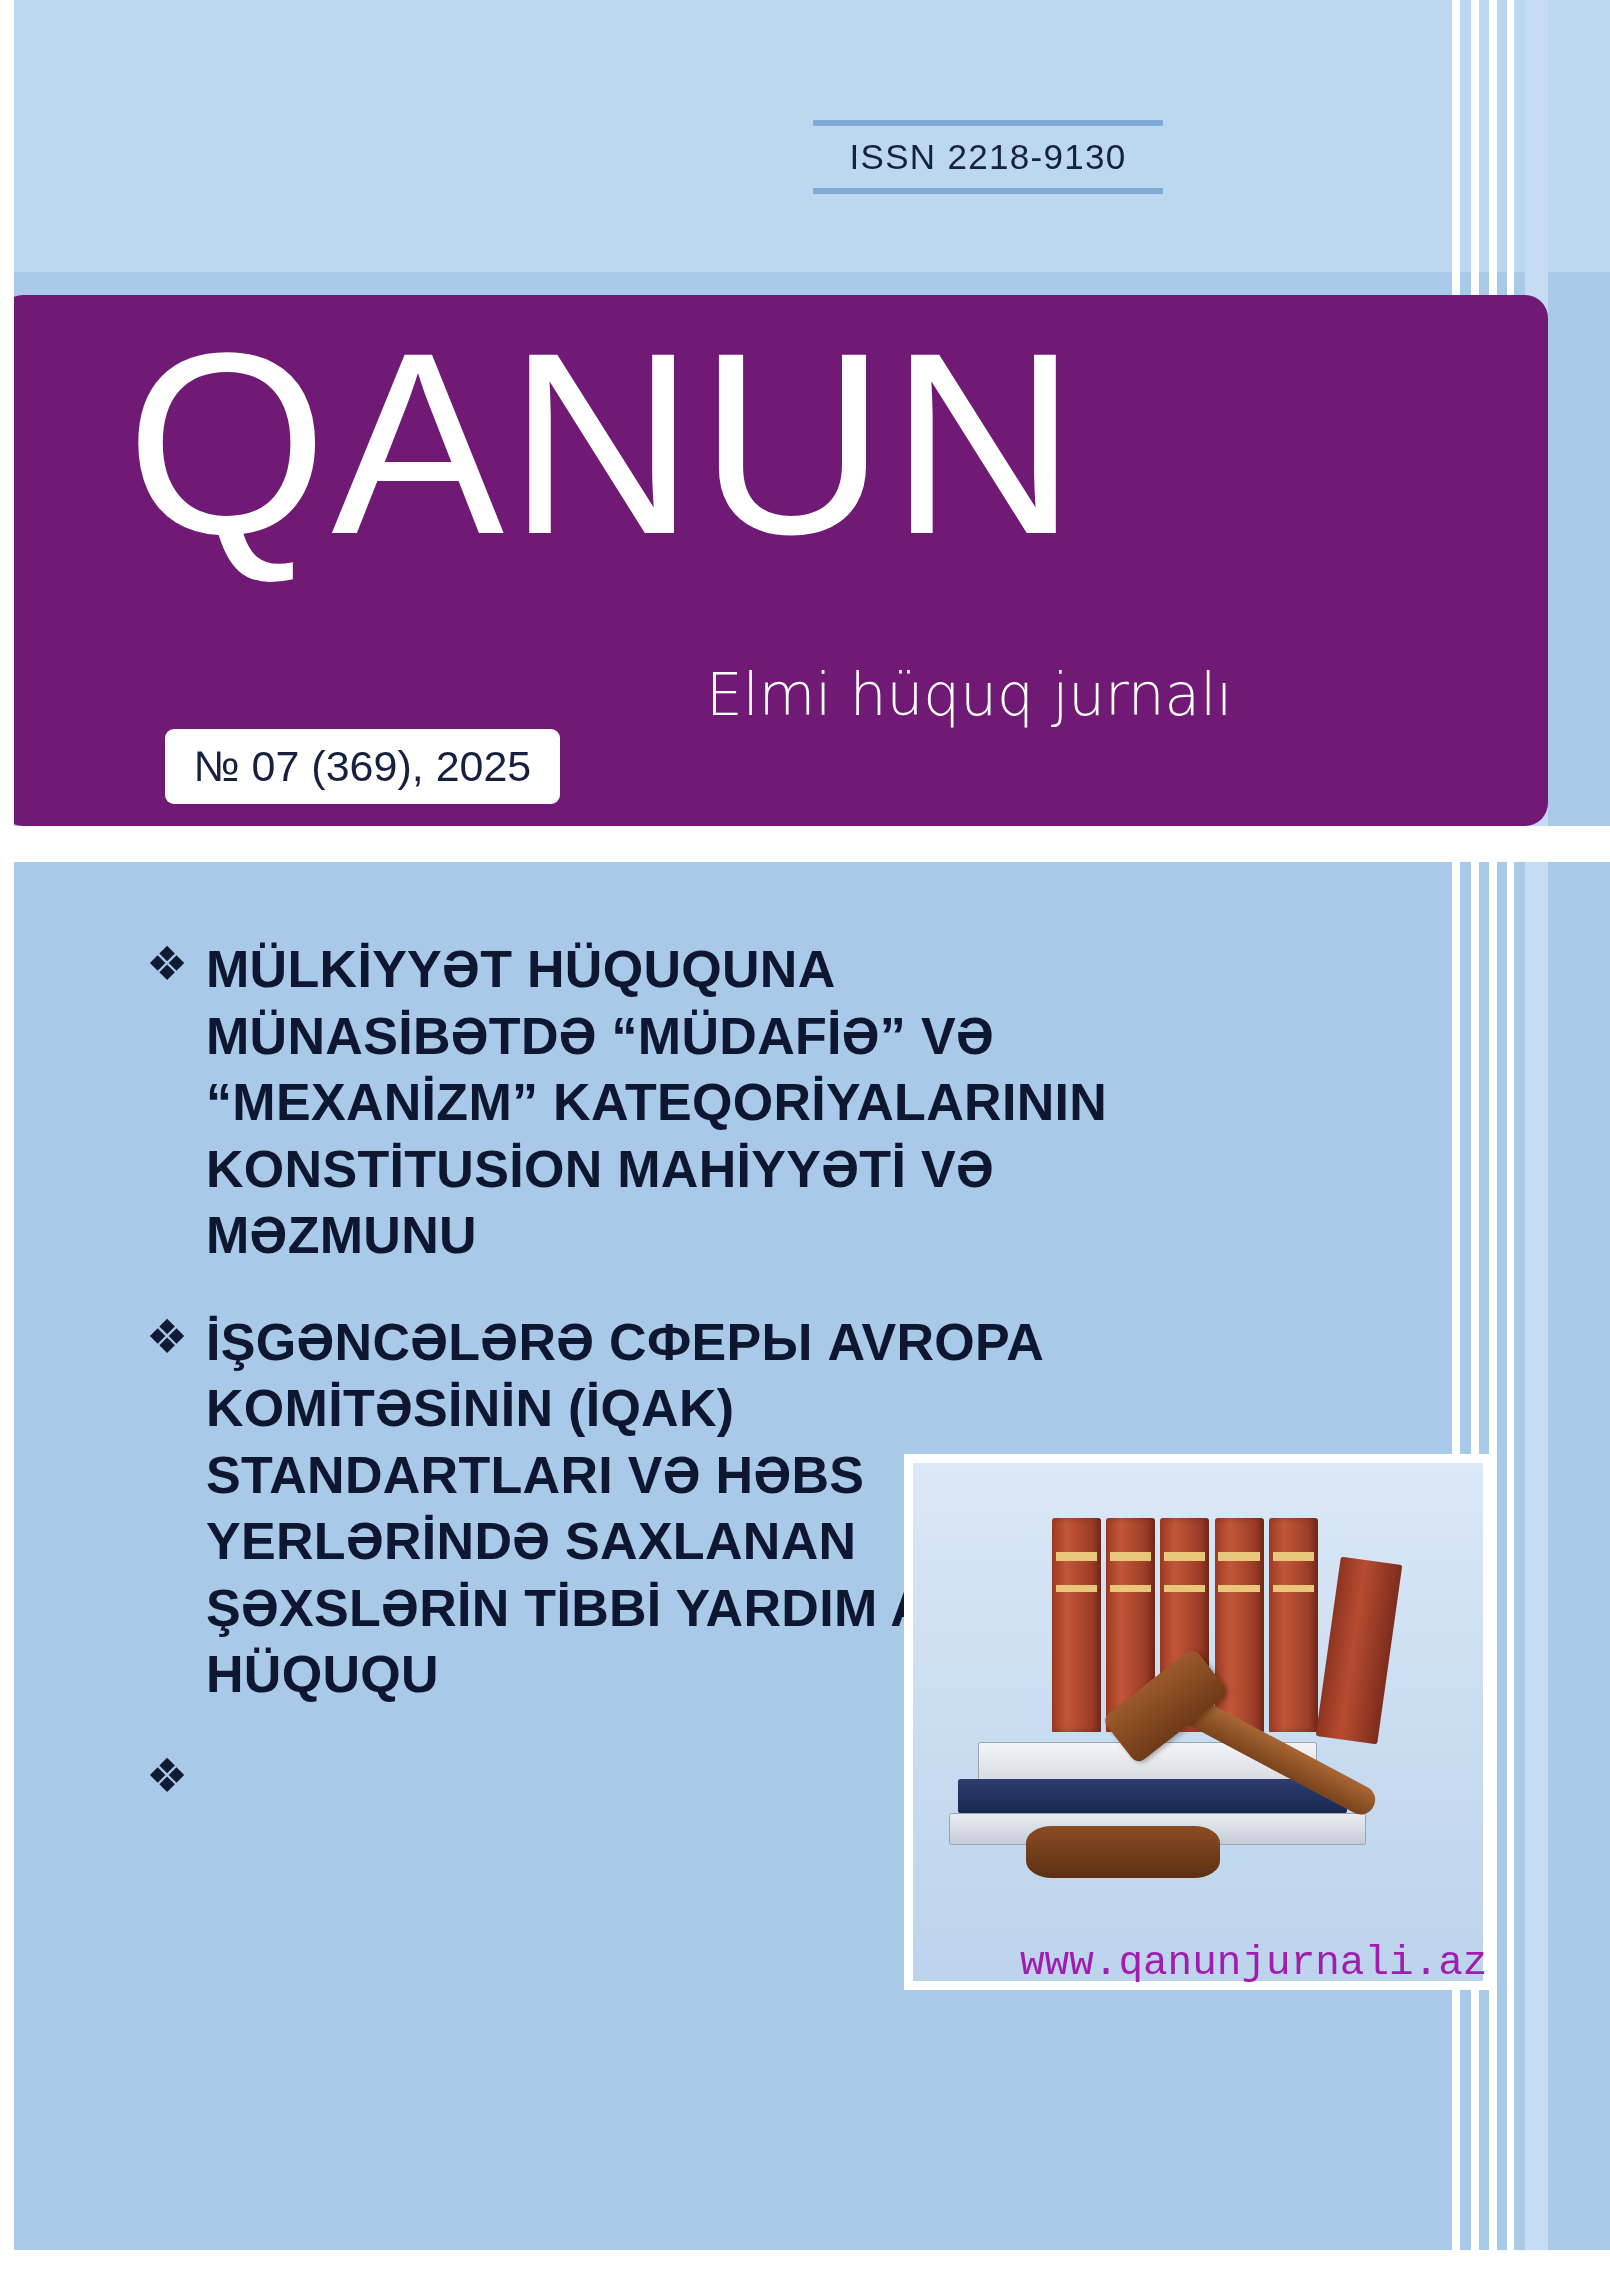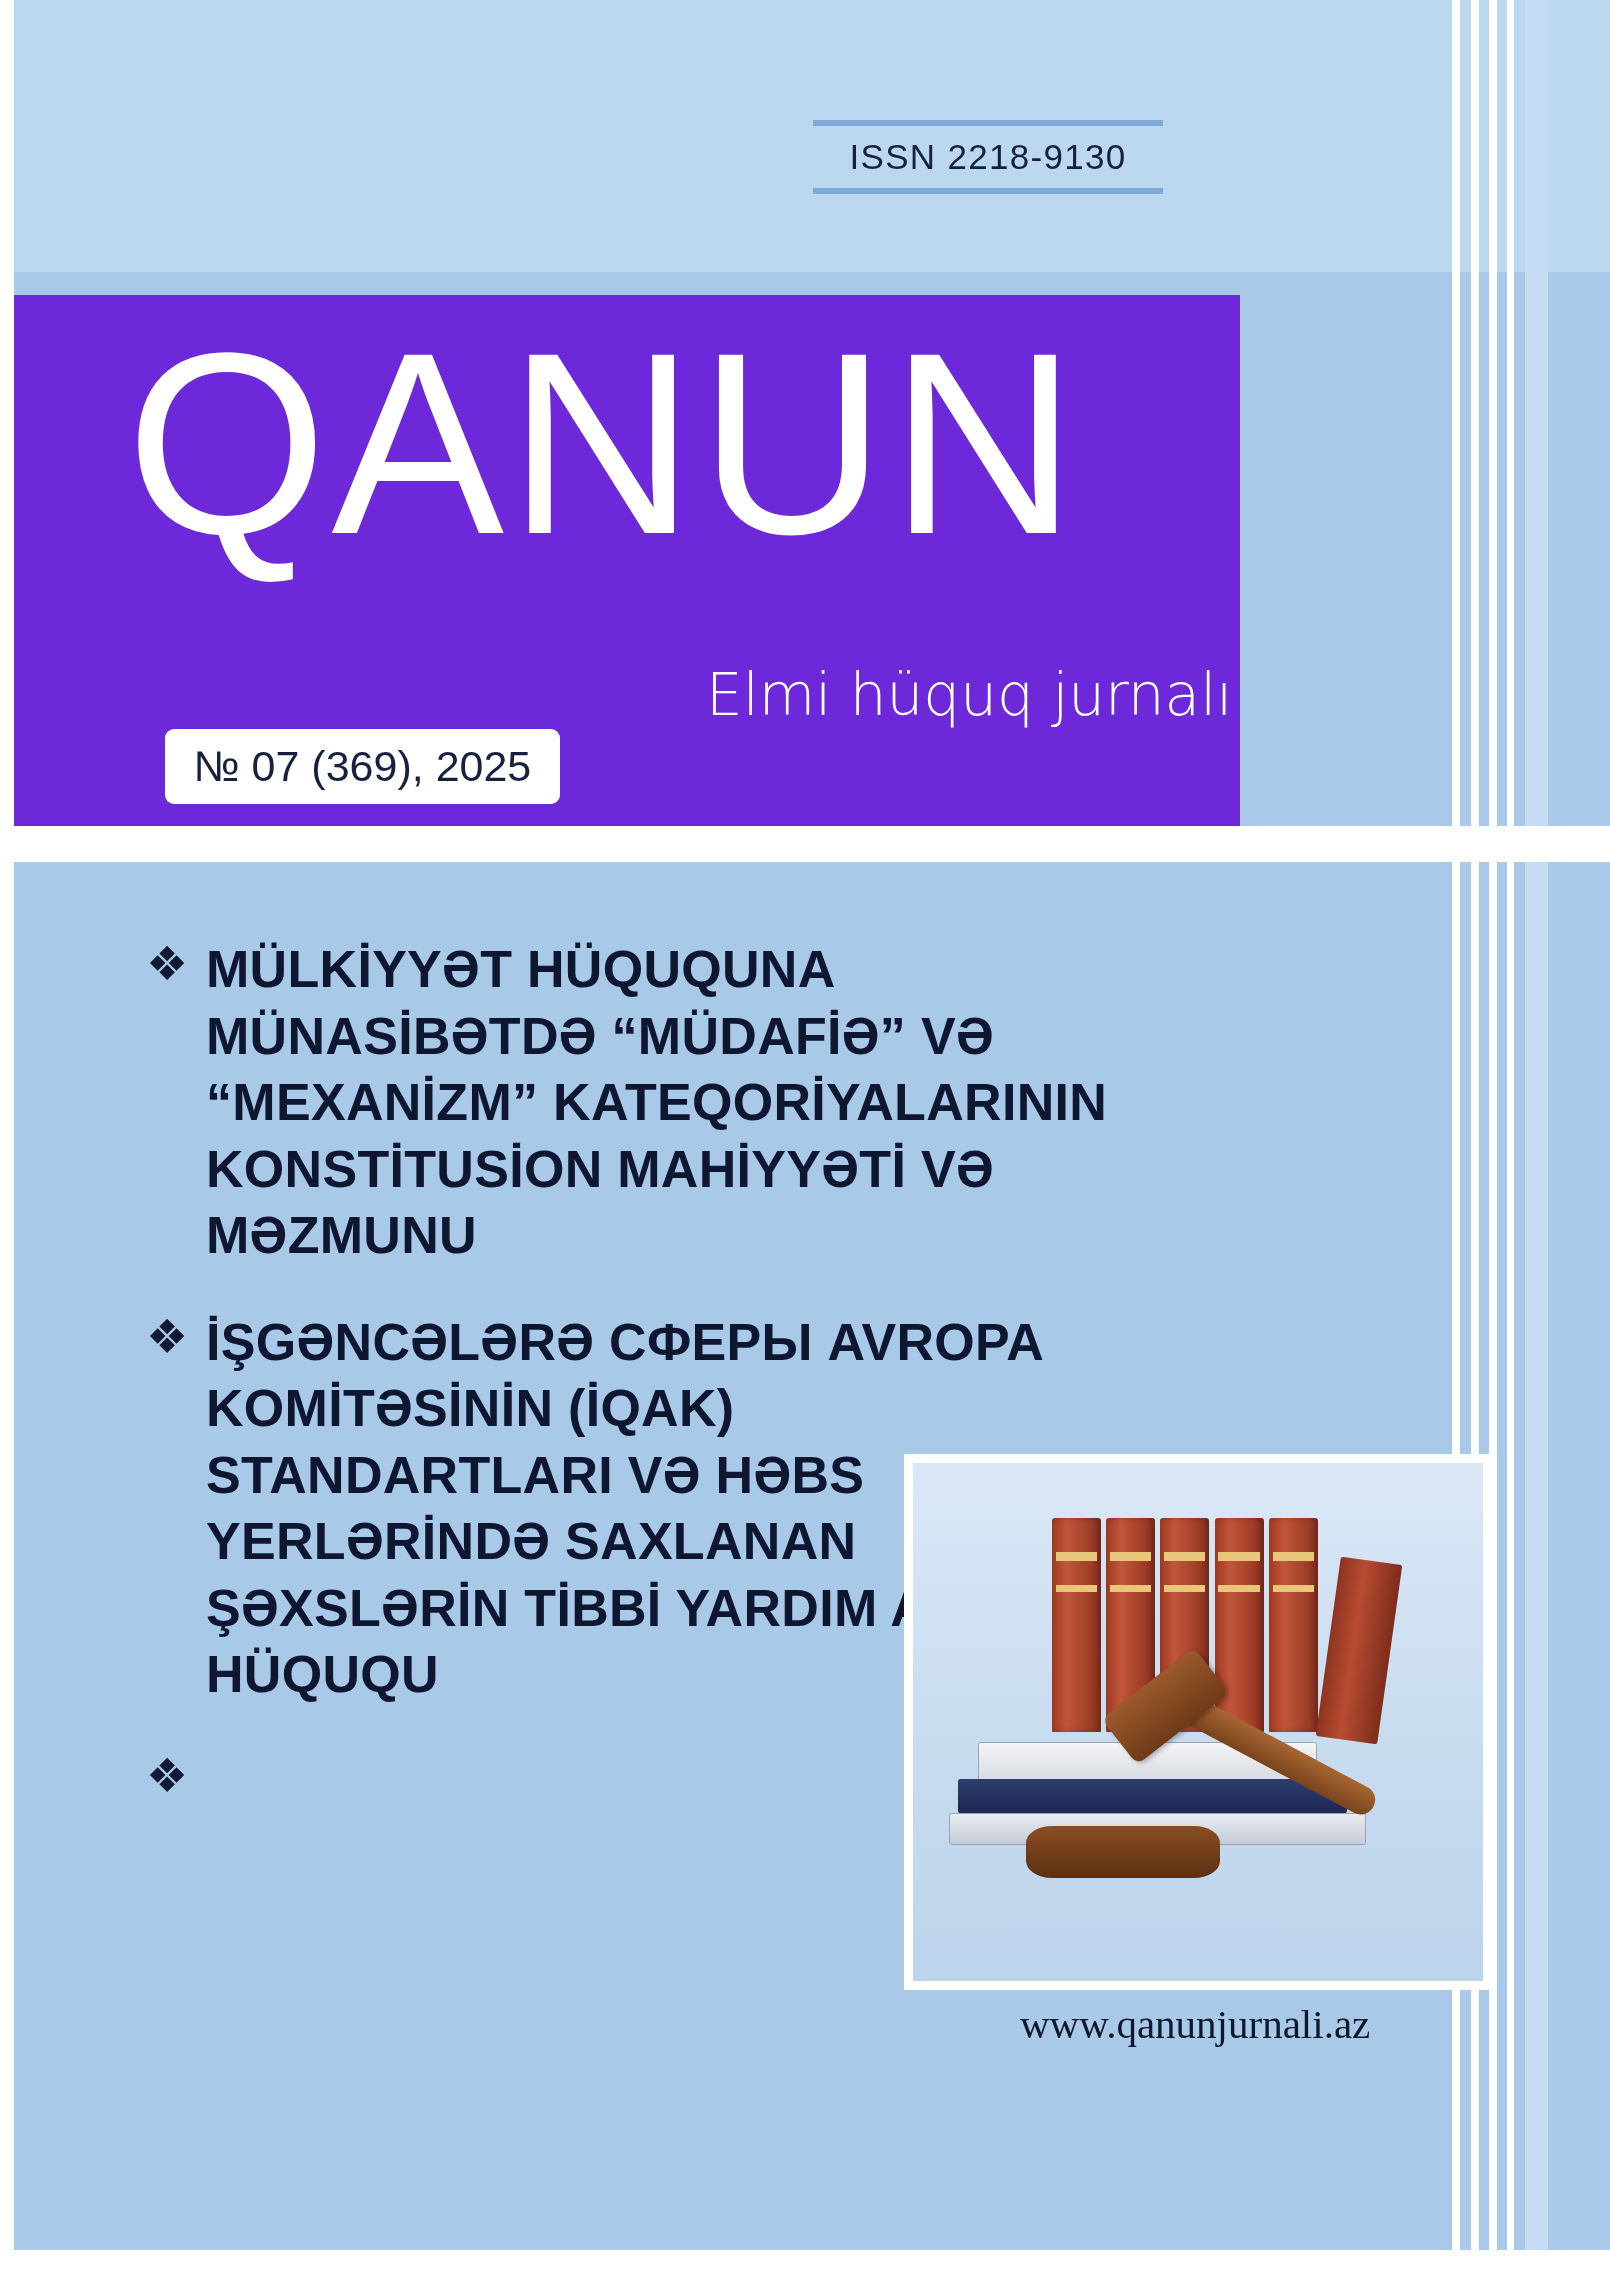--- a/index.html
+++ b/index.html
@@ -78,23 +78,24 @@
     letter-spacing: 1.3px;
     color: #16213f;
     padding: 11.7px 0 10.4px 0;
     font-family: "Liberation Sans", sans-serif;
   }
   
   .masthead {
     position: absolute;
     left: 0;
     top: 295px;
-    width: 1240px;
+    width: 1548px;
     height: 531px;
-    background: #6d28d9;
+    background: #701a75;
+    border-radius: 23px;
   }
   .masthead-title {
     position: absolute;
     left: 126px;
     top: 19.4px;
     font-size: 259px;
     line-height: 1;
     color: #ffffff;
     letter-spacing: 3.9px;
     font-family: "Liberation Sans", sans-serif;
@@ -278,24 +279,24 @@
     top: 363px;
     width: 194px;
     height: 52px;
     background: linear-gradient(180deg, #8a4d23 0%, #5d3013 100%);
     border-radius: 26px / 17px;
   }
   
   .website {
     position: absolute;
     left: 1020px;
-    top: 2000px;
+    top: 1940px;
     font-size: 41px;
-    color: #0f172a;
-    font-family: Liberation Serif, serif;
+    color: #a21caf;
+    font-family: Liberation Mono, monospace;
   }
   
   .bottom-edge {
     position: absolute;
     left: 0;
     bottom: 0;
     width: 1611px;
     height: 45px;
     background: #ffffff;
   }

